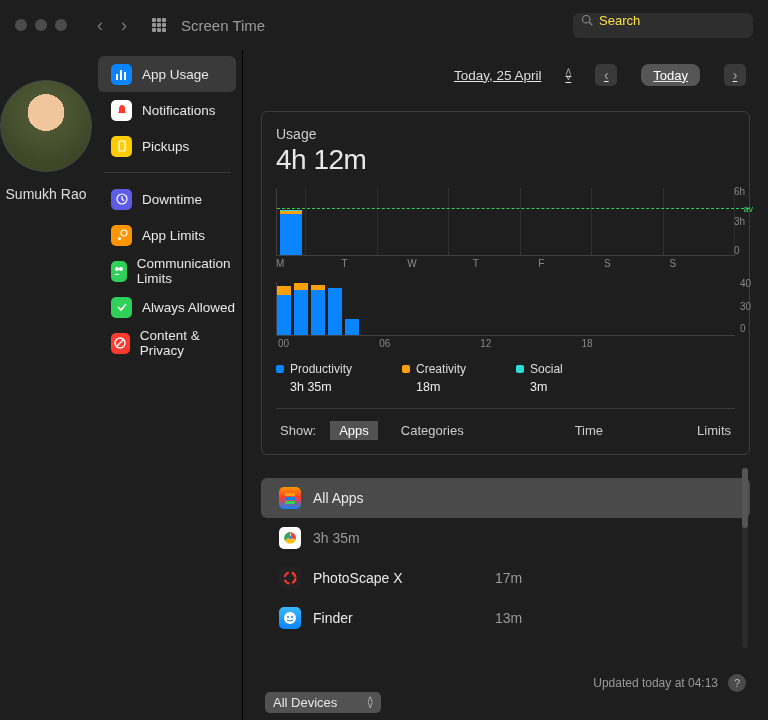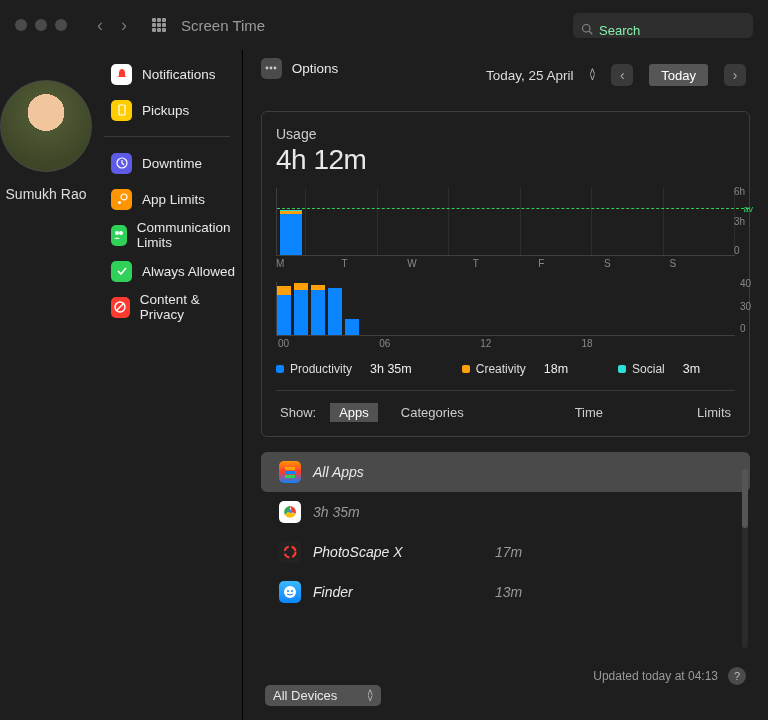--- a/index.html
+++ b/index.html
@@ -25,23 +25,23 @@
   .nav-arrows { display: flex; gap: 18px; color: #777; font-size: 18px; margin-right: 25px; }
   .apps-grid { width: 14px; height: 14px; display: grid; grid-template-columns: repeat(3,1fr); grid-template-rows: repeat(3,1fr); gap: 1px; margin-right: 15px; }
   .apps-grid span { background: #979797; border-radius: 1px; }
   .title { color: #9a9a9a; font-size: 15px; font-weight: 500; flex: 1; }
   .search-box {
     background: #2e2e2e;
     border-radius: 6px;
     width: 180px;
     height: 25px;
     display: flex;
-    align-items: flex-end;
+    align-items: flex-start;
     padding: 0 8px;
-    color: #86efac;
+    color: #fde047;
     font-size: 13px;
   }
   .search-box span:first-child { margin-right: 6px; font-size: 14px; }
   
   .main { display: flex; height: calc(720px - 50px); }
   .sidebar { width: 243px; border-right: 1px solid #000; display: flex; flex-direction: row; }
   .content { flex: 1; display: flex; flex-direction: column; }
   
   .profile { display: flex; flex-direction: column; align-items: center; padding: 30px 0 20px; }
   .avatar { width: 92px; height: 92px; border-radius: 50%; background: radial-gradient(circle at 50% 35%, #f2c69d 0%, #f2c69d 25%, #4d5733 25%, #3d4728 70%); border: 1px solid #474747; }
@@ -61,28 +61,29 @@
   .side-item.selected { background: #3a3a3a; }
   .side-hr { height: 1px; background: #3a3a3a; margin: 8px 12px; }
   .side-icon { width: 21px; height: 21px; border-radius: 5px; display: flex; align-items: center; justify-content: center; font-size: 12px; color: #fff; }
   .sidebar-spacer { flex: 1; }
   
   .date-header {
     display: flex;
     align-items: center;
     justify-content: flex-end;
     padding: 14px 22px 10px;
-    gap: 16px;
+    gap: 24px;
+    text-decoration: underline;
   }
   .date-label { font-size: 13.5px; color: #ddd; }
   .up-down { font-size: 10px; line-height: 6px; color: #bbb; }
   .pill-btn {
     background: #565656;
     border: none;
-    border-radius: 3px;
+    border-radius: 8px;
     color: #fff;
     padding: 3px 12px;
     font-size: 13px;
     height: 22px;
   }
   .sq-btn {
     width: 22px; height: 22px;
     background: #3a3a3a;
     border-radius: 5px;
     display: flex; align-items: center; justify-content: center;
@@ -108,40 +109,40 @@
   .dashed-line .av-label { font-size: 9px; color: #30d158; position: absolute; right: -4px; top: -5px; }
   .day-axis { display: flex; margin-top: 2px; }
   .day-axis span { flex: 1; font-size: 10px; color: #888; }
   .hour-chart-wrap { margin-top: 12px; position: relative; height: 68px; }
   .hour-chart { height: 54px; border-left: 1px solid #3f3f3f; border-bottom: 1px solid #3f3f3f; display: flex; position: relative; }
   .hour-chart .right-ticks { position: absolute; right: -16px; top: -4px; height: 56px; display: flex; flex-direction: column; justify-content: space-between; font-size: 10px; color: #888; }
   .hour-col { width: 14px; margin-right: 3px; display: flex; flex-direction: column-reverse; }
   .hour-axis { display: flex; gap: 90px; font-size: 10px; color: #888; margin-top: 2px; padding-left: 2px; }
   
   .legend { display: flex; gap: 50px; margin-top: 12px; }
-  .legend-item { display: flex; flex-direction: row; gap: 4px; font-size: 12px; }
+  .legend-item { display: flex; flex-direction: column; gap: 4px; font-size: 12px; }
   .legend-top { display: flex; align-items: center; gap: 6px; color: #ddd; }
   .legend-dot { width: 8px; height: 8px; border-radius: 2px; }
   .legend-time { font-size: 12.5px; color: #eee; padding-left: 14px; }
   
   .tabs-row {
     display: flex;
     align-items: center;
     gap: 14px;
     padding: 12px 4px 8px;
     border-top: 1px solid #3a3a3a;
     margin-top: 14px;
     font-size: 13px;
     color: #ccc;
   }
   .tabs-row .spacer { flex: 1; }
   .tab { padding: 2px 9px; border-radius: 0; }
   .tab.active { background: #525252; color: #fff; }
   
-  .app-list { margin: 0 18px 0; font-style: italic; }
+  .app-list { margin: 8px 18px 0; }
   .app-row {
     display: flex;
     align-items: center;
     height: 40px;
     padding: 0 18px;
     gap: 12px;
     border-radius: 6px;
     font-size: 14px;
   }
   .app-row.selected { background: #4a4a4a; }
@@ -204,20 +205,30 @@
 
 <div class="main">
 
   <div class="sidebar">
     <div class="profile">
       <div class="avatar"></div>
       <div class="profile-name">Sumukh Rao</div>
     </div>
 
     <div class="side-items">
+      <div class="side-item selected">
+        <div class="side-icon" style="background:#0a84ff">
+          <svg width="12" height="12" viewBox="0 0 12 12">
+              <rect x="0" y="6" width="2" height="6" fill="#fff"></rect>
+              <rect x="4" y="2" width="2" height="10" fill="#fff"></rect>
+              <rect x="8" y="4" width="2" height="8" fill="#fff"></rect>
+            </svg>
+        </div>
+        <span>App Usage</span>
+      </div>
       <div class="side-item">
         <div class="side-icon" style="background:#fff">
           <svg width="12" height="12" viewBox="0 0 12 12">
               <path d="M6 1 C4 1 3 3 3 5 L3 7 L2 9 L10 9 L9 7 L9 5 C9 3 8 1 6 1 Z" fill="#ff3b30"></path>
             </svg>
         </div>
         <span>Notifications</span>
       </div>
       <div class="side-item">
         <div class="side-icon" style="background:#ffcc00">
@@ -272,30 +283,20 @@
               <circle cx="6" cy="6" r="5" fill="none" stroke="#fff" stroke-width="1.4"></circle>
               <line x1="2" y1="10" x2="10" y2="2" stroke="#fff" stroke-width="1.4"></line>
             </svg>
         </div>
         <span>Content &amp; Privacy</span>
       </div>
     </div>
 
     <div class="sidebar-spacer"></div>
 
-    <div class="side-item" style="margin-bottom:12px">
-      <div class="side-icon" style="background:#4b4b4b">
-        <svg width="12" height="4" viewBox="0 0 12 4">
-            <circle cx="2" cy="2" r="1.4" fill="#ccc"></circle>
-            <circle cx="6" cy="2" r="1.4" fill="#ccc"></circle>
-            <circle cx="10" cy="2" r="1.4" fill="#ccc"></circle>
-          </svg>
-      </div>
-      <span>Options</span>
-    </div>
   </div>
 
   <div class="content">
     <div class="date-header">
       <span class="date-label">Today, 25 April</span>
       <div class="up-down">˄<br>˅</div>
       <div class="sq-btn">
           <span>‹</span>
         </div>
       <button class="pill-btn">Today</button>

